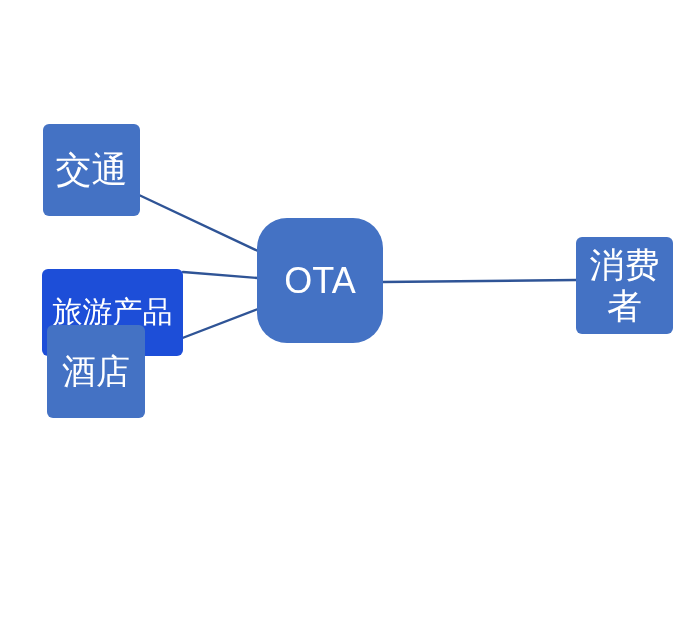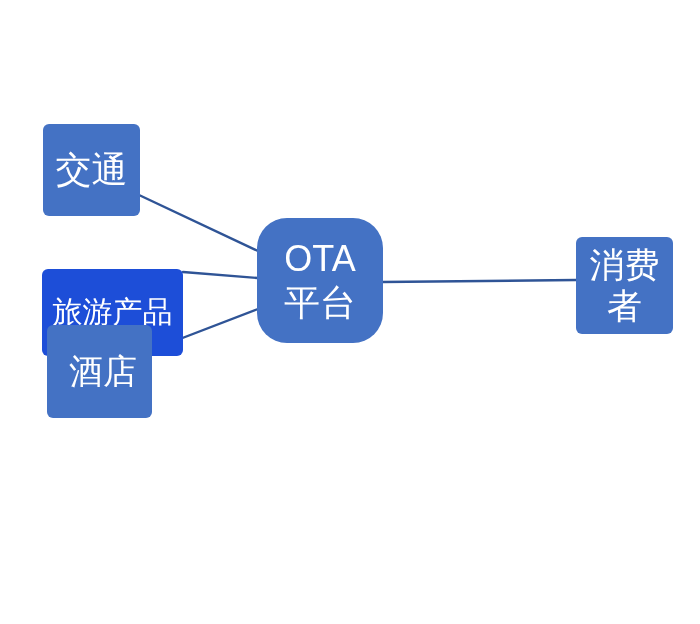--- a/index.html
+++ b/index.html
@@ -100,27 +100,26 @@
   </svg>
 
   <div class="node node-transport" style="background-color: rgb(68, 114, 196);">
     <span class="node-line">交通</span>
   </div>
 
   <div class="node node-travel-products" style="background-color: #1d4ed8; margin-top: 44px;">
     <span class="node-line">旅游产品</span>
   </div>
 
-  <div class="node node-hotel" style="background-color: rgb(68, 114, 196); padding-left: 7px;">
+  <div class="node node-hotel" style="background-color: rgb(68, 114, 196);">
     <span class="node-line">酒店</span>
   </div>
 
   <div class="node node-ota-platform" style="background-color: rgb(68, 114, 196);">
     <span class="node-line">OTA</span>
-    <span class="node-line">平台</span>
   </div>
 
   <div class="node node-consumer" style="background-color: rgb(68, 114, 196);">
     <span class="node-line">消费</span>
     <span class="node-line">者</span>
   </div>
 
 
 </div>
 

